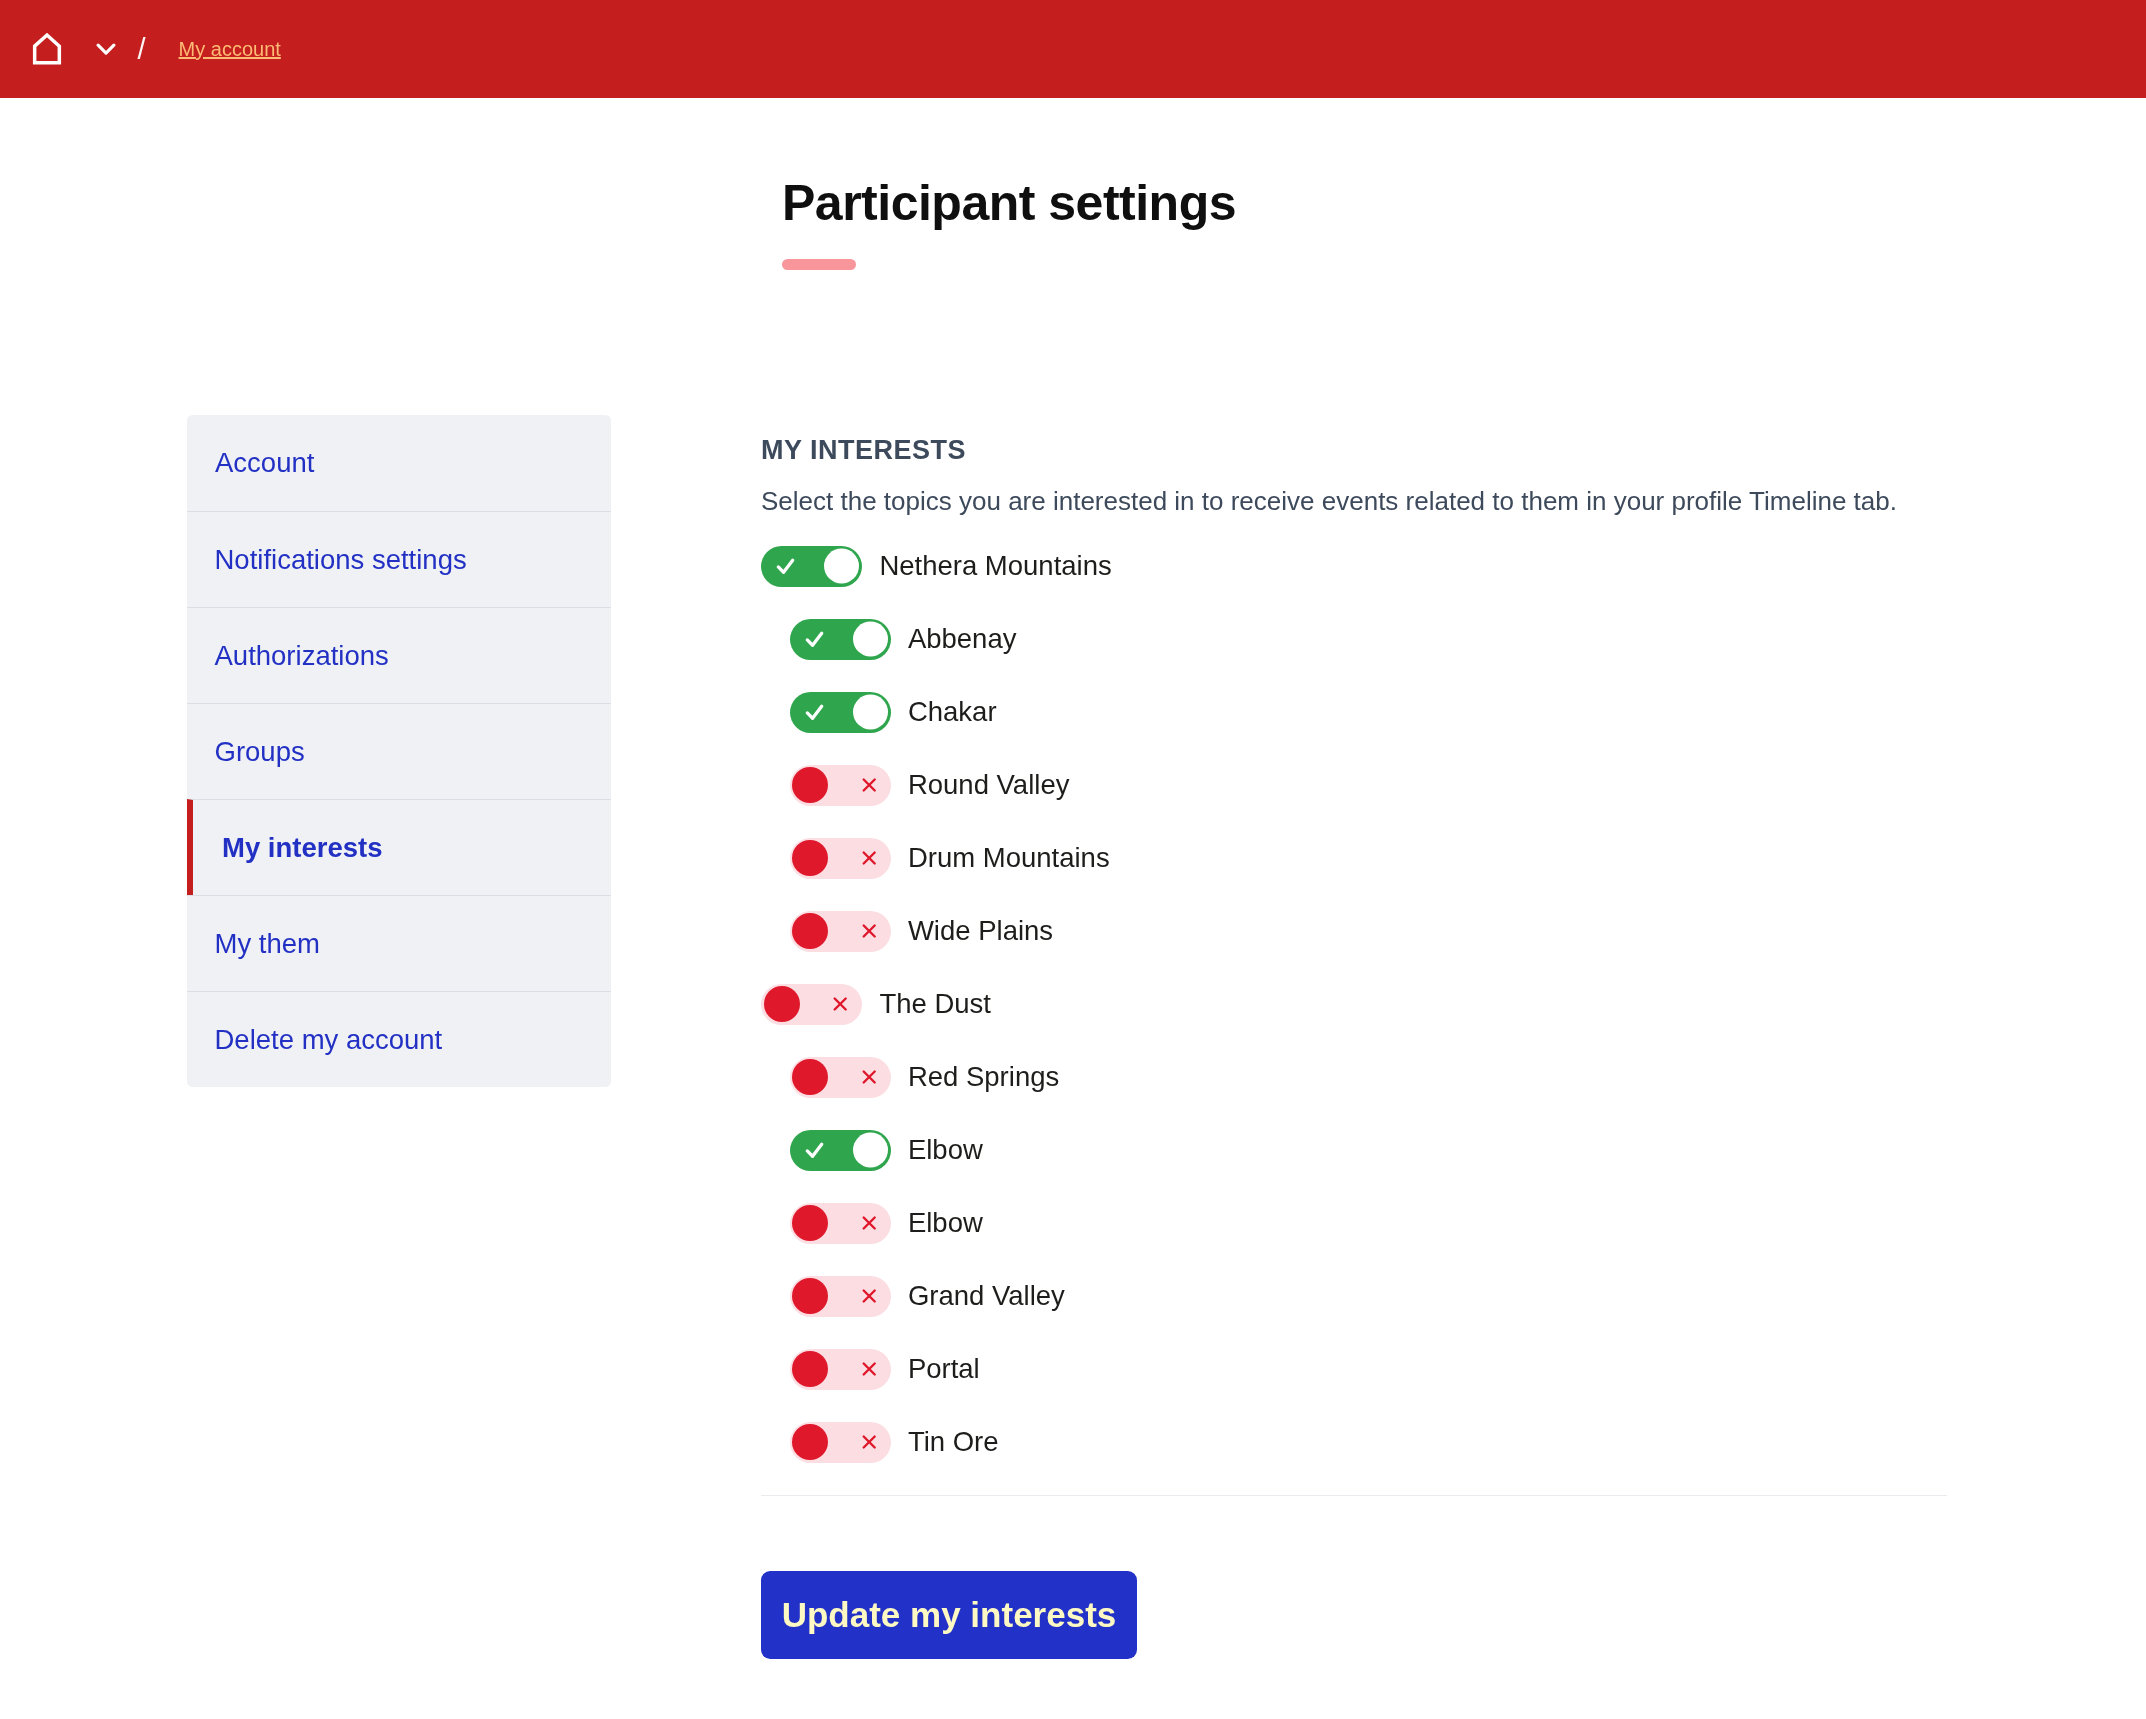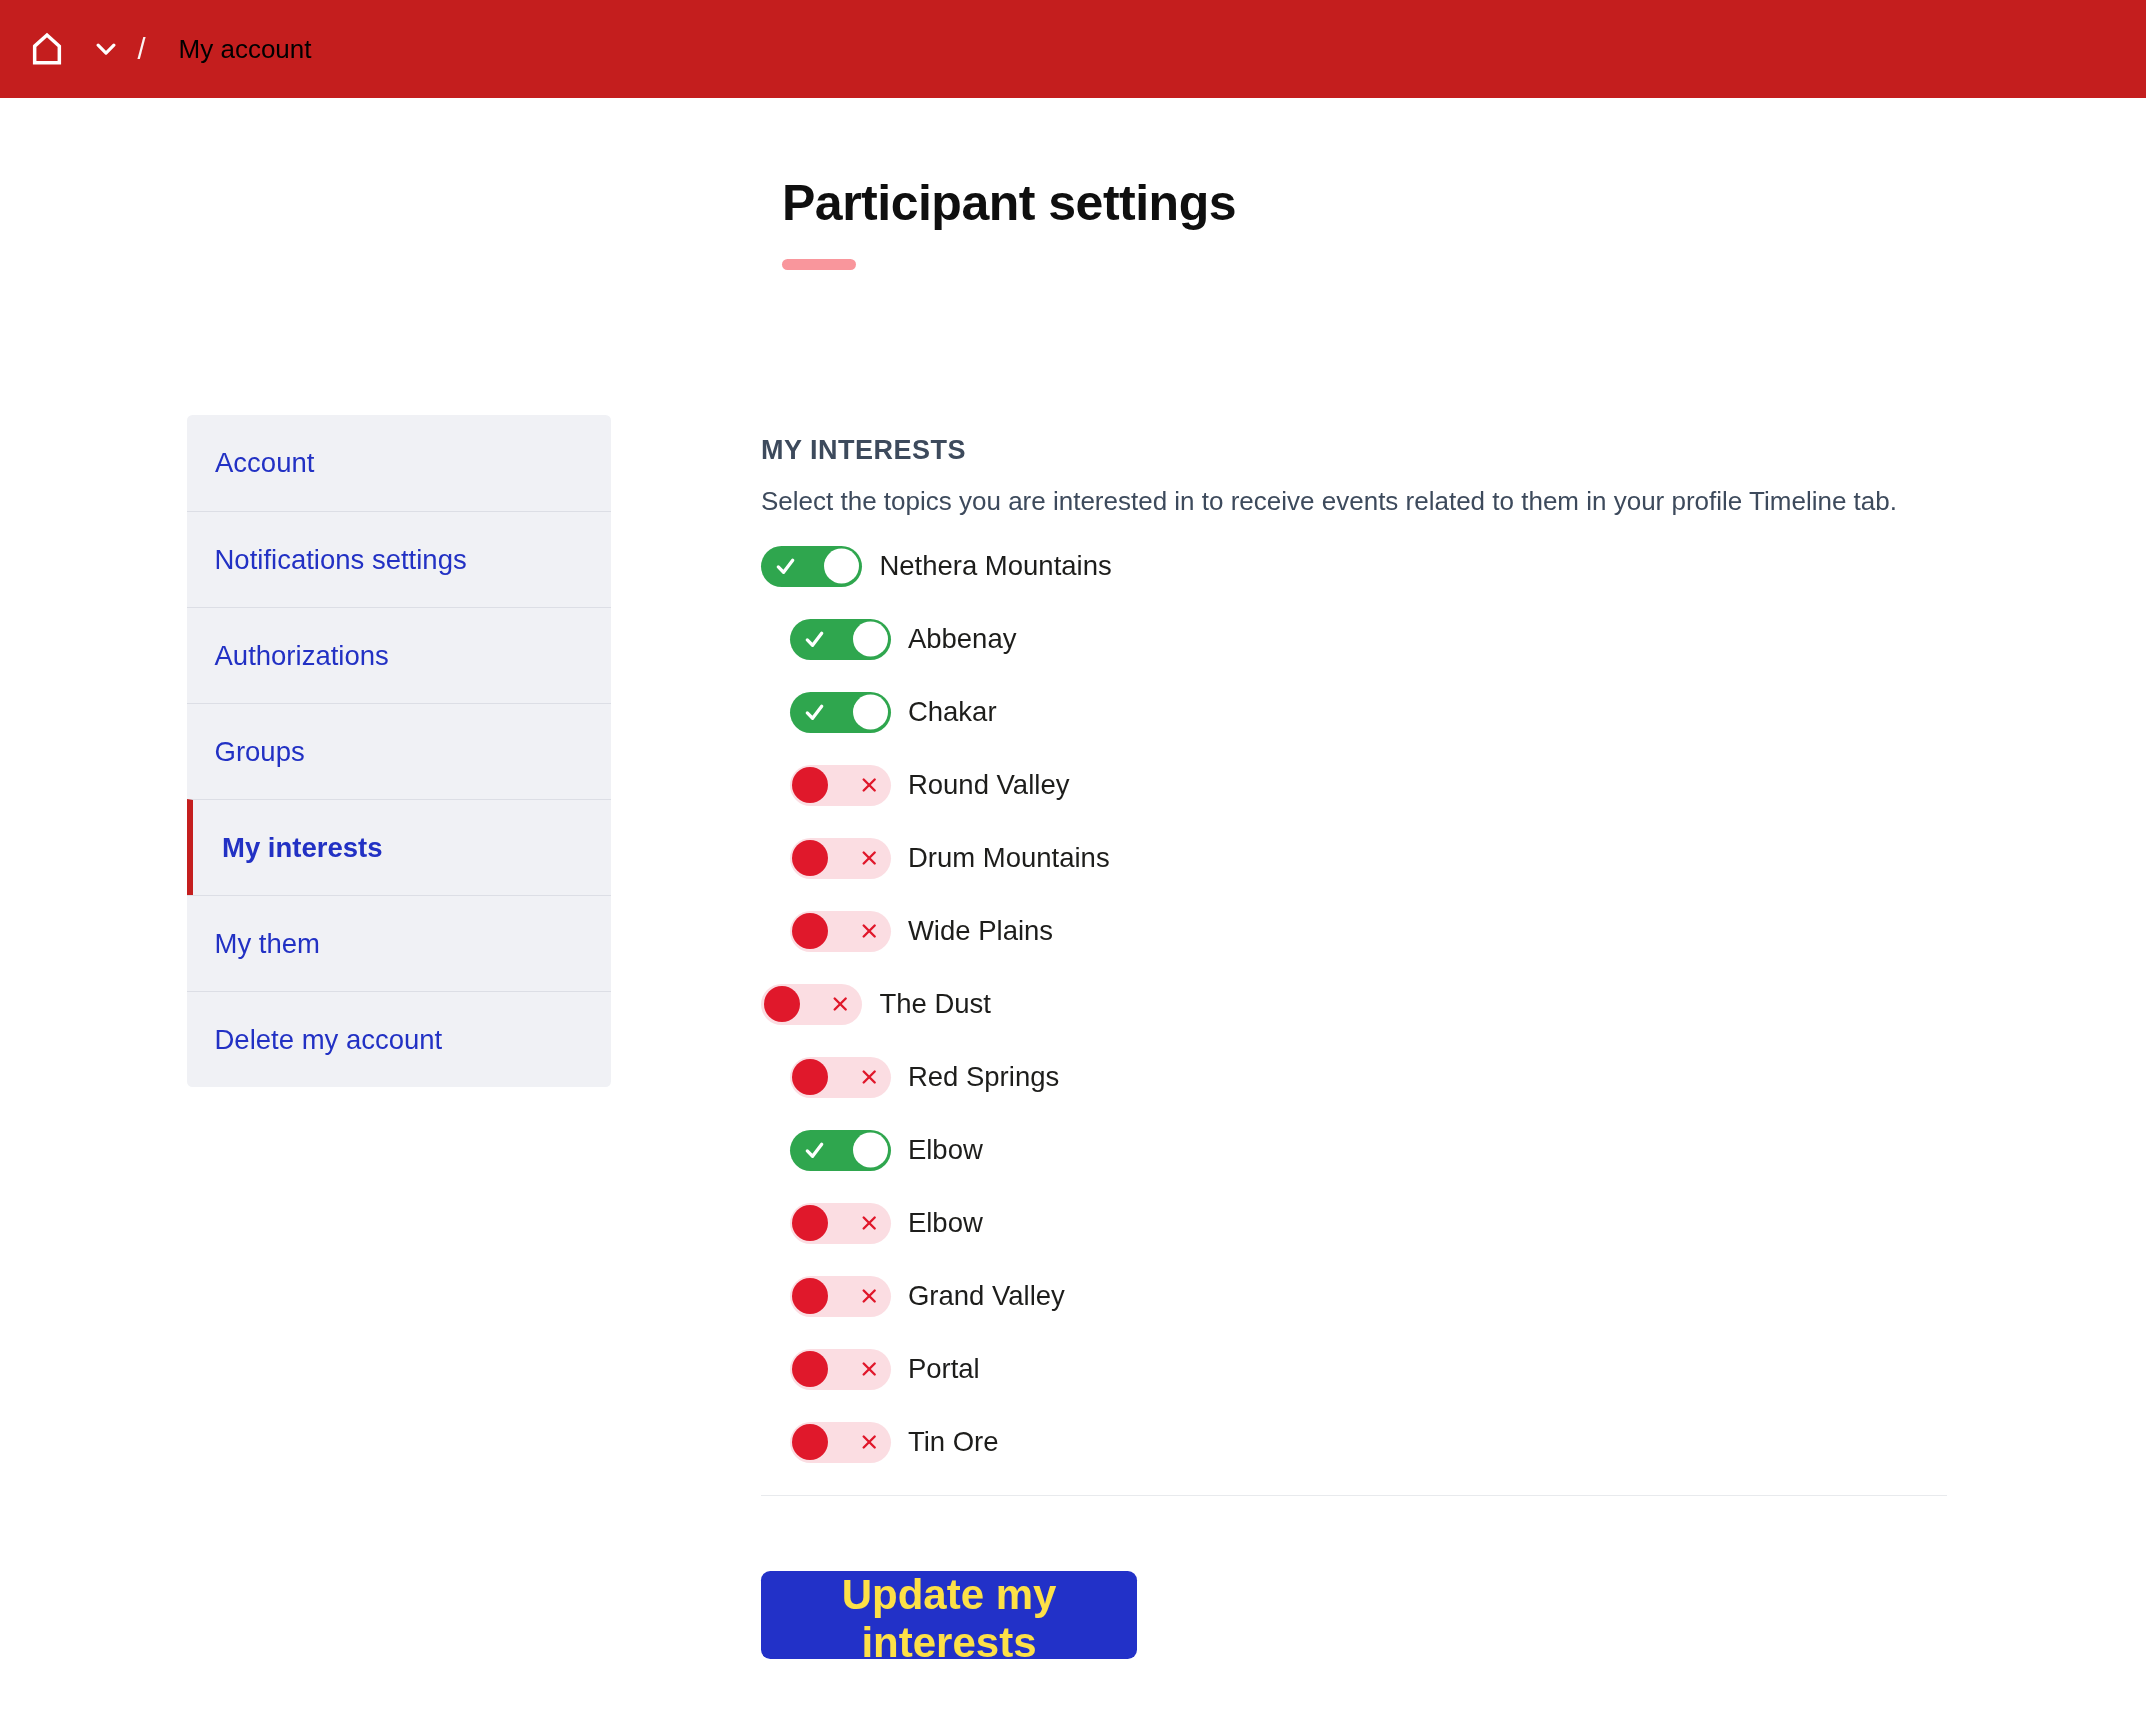--- a/index.html
+++ b/index.html
@@ -31,21 +31,21 @@
     background:var(--header-red);
     display:flex;
     align-items:center;
     padding-left:26px;
   }
   .home-icon{display:inline-flex;margin-right:27.5px;cursor:pointer;}
   .chevron-icon{display:inline-flex;margin-right:22px;cursor:pointer;}
   .crumb-sep{
     color:#ffffff;font-size:29px;font-weight:400;margin-right:33px;opacity:.95;
   }
-  .crumb-current{color:#000000;font-size:26px;font-weight:400;}
+  .crumb-current{color:#fdba74;font-size:20px;font-weight:400;text-decoration:underline;}
   
   .page-title{
     position:absolute;left:782px;top:176px;
     font-size:50px;font-weight:800;color:#0F0F0F;
     letter-spacing:-0.5px;line-height:1.1;
   }
   .title-underline{
     position:absolute;left:782px;top:259px;
     width:74px;height:11px;border-radius:5.5px;
     background:var(--underline-pink);
@@ -107,23 +107,23 @@
   .interest-label{
     margin-left:17.4px;font-size:27.5px;color:var(--label-dark);white-space:nowrap;
   }
   .main-divider{
     border-top:1.8px solid var(--main-divider);
     margin-top:0;
   }
   .submit-button{
     display:block;margin-top:75px;
     width:376px;height:88px;border:none;border-radius:9.2px;
-    background:var(--button-blue);color:#fde047;
+    background:var(--button-blue);color:#fef9c3;
     font-family:"Liberation Sans", sans-serif;
-    font-size:42px;font-weight:bold;cursor:pointer;
+    font-size:35px;font-weight:bold;cursor:pointer;
   }
 </style>
 </head>
 <body>
 
 <div class="header">
   <span class="home-icon">
     <svg width="42" height="40" viewBox="0 0 24 24">
       <path d="M4.6 10.3 L12 3.6 L19.4 10.3 V20.3 H4.6 Z" fill="none" stroke="#ffffff" stroke-width="2.1"></path>
     </svg>

